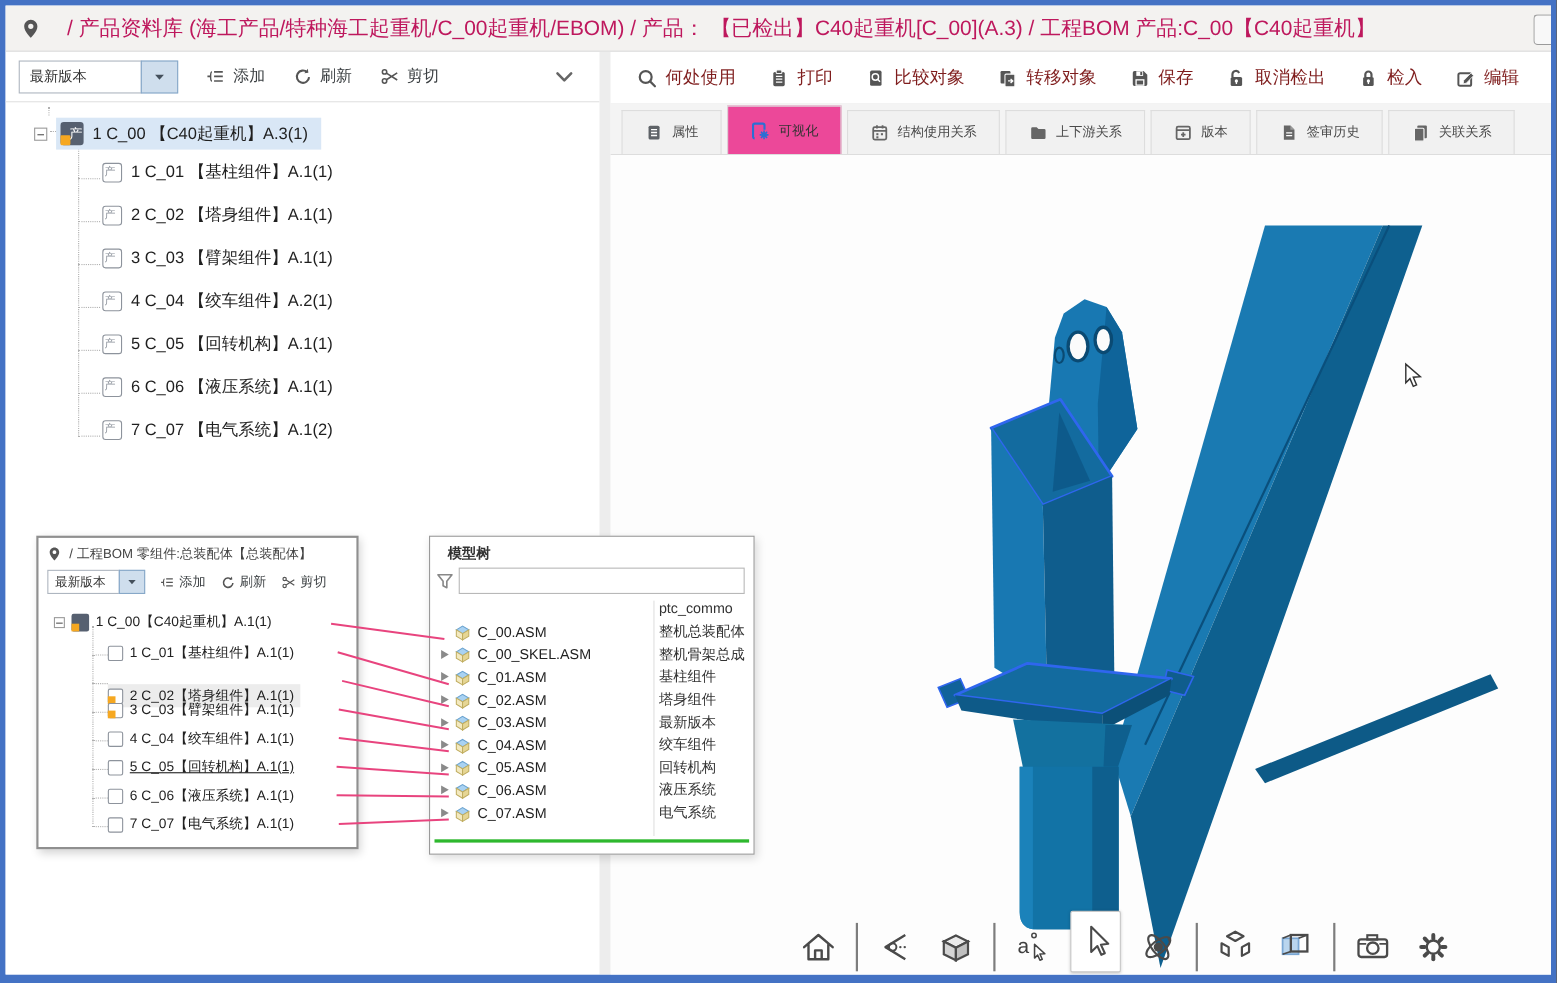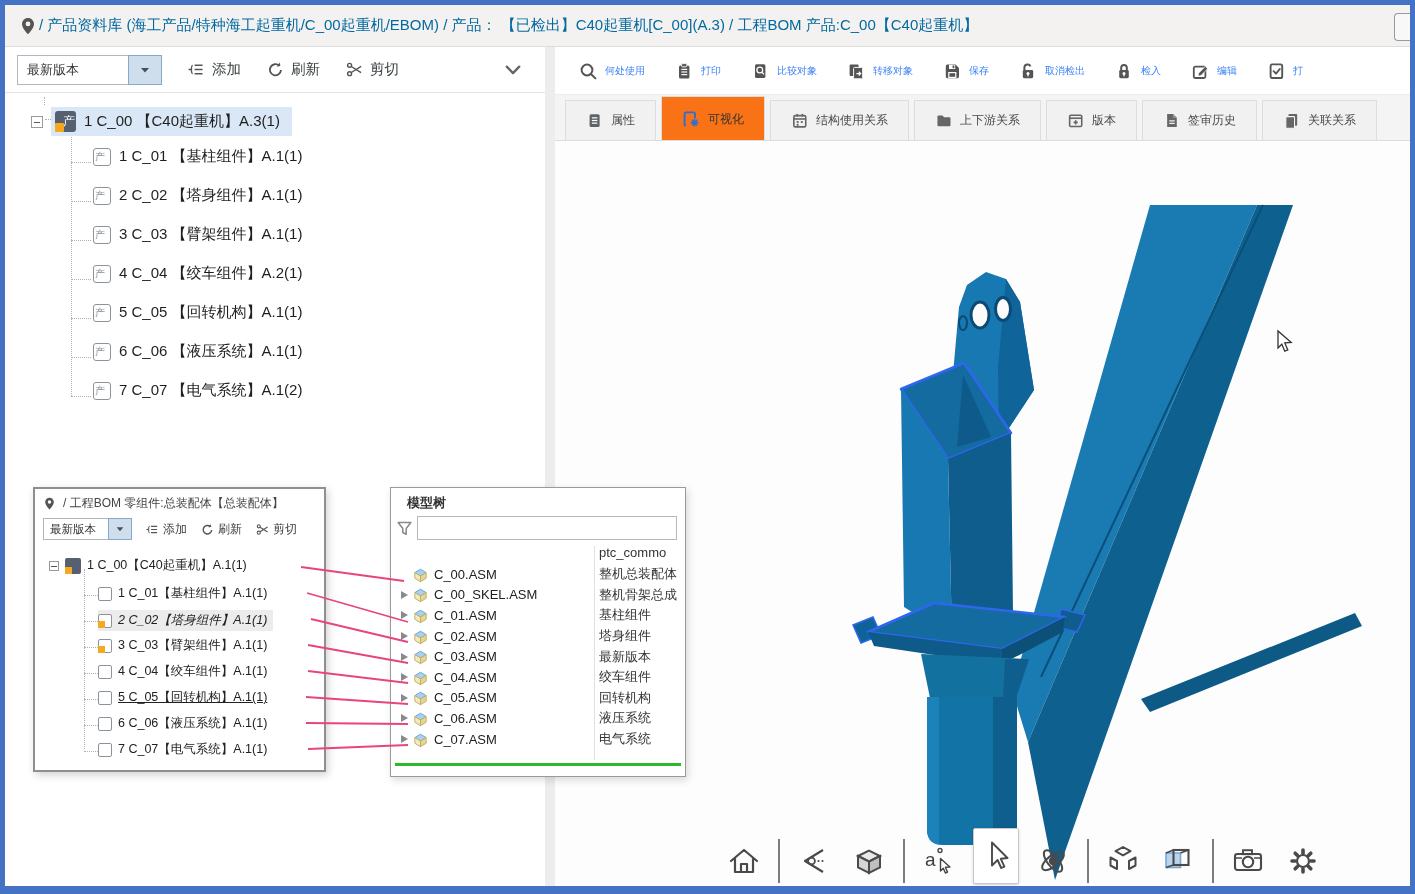--- a/index.html
+++ b/index.html
@@ -2,21 +2,21 @@
 <html><head>
 <meta charset="utf-8">
 <style>
   html,body{margin:0;padding:0;background:#2f2f2f;font-family:"Liberation Sans","DejaVu Sans",sans-serif;}
   *{box-sizing:border-box;}
   .frame{position:relative;width:1415px;height:894px;background:#4472c4;padding:5px 5px 8px 5px;}
   .inner{position:relative;width:1405px;height:881px;background:#ffffff;overflow:hidden;}
   .ic{display:inline-block;vertical-align:middle;}
   
   .topbar{position:absolute;left:0;top:0;width:1405px;height:42px;background:#f3f2f0;border-bottom:1px solid #dcdcdc;display:flex;align-items:center;padding:0 14px;z-index:30;}
-  .topbar .crumb{font-size:15px;color:#0369a1;margin-left:2px;white-space:nowrap;overflow:hidden;}
+  .topbar .crumb{font-size:19px;color:#be185d;margin-left:24px;white-space:nowrap;overflow:hidden;}
   .edge-btn{position:absolute;right:0;top:8px;width:16px;height:28px;border:1px solid #9a9a9a;border-right:none;border-radius:4px 0 0 4px;background:#f8f8f8;}
   
   .left-panel{position:absolute;left:0;top:42px;width:540px;bottom:0;background:#fff;z-index:20;}
   .v-divider{position:absolute;left:540px;top:42px;width:10px;bottom:0;background:#ededed;z-index:20;}
   .lp-toolbar{position:absolute;left:0;top:0;width:100%;height:46px;border-bottom:1px solid #e2e2e2;display:flex;align-items:center;padding:0 12px;gap:0;}
   .sel-box{width:112px;height:30px;border:1px solid #aeb6c0;background:#fff;font-size:13px;color:#333;display:flex;align-items:center;padding-left:9px;}
   .sel-arrow{width:34px;height:30px;background:#cfdeed;border:1px solid #87a8c8;display:flex;align-items:center;justify-content:center;margin-left:-1px;}
   .tool-btn{display:inline-flex;align-items:center;gap:7px;font-size:14.5px;color:#3c4043;margin-left:26px;white-space:nowrap;}
   .chev-right{margin-left:auto;margin-right:10px;}
   
@@ -27,24 +27,24 @@
   .node-ico-root .flag{position:absolute;left:0;bottom:0;width:9px;height:9px;background:#f6a821;border-radius:1px;}
   .node-ico{width:18px;height:18px;border:1.8px solid #8d939c;border-radius:3px;background:#fff;position:relative;flex:0 0 auto;}
   .node-ico .glyph{position:absolute;left:1px;top:-1px;font-size:10px;color:#8d939c;line-height:18px;}
   .tree-row{position:absolute;display:flex;align-items:center;gap:8px;font-size:15px;color:#1f1f1f;white-space:nowrap;}
   .root-body{display:flex;align-items:center;gap:8px;background:#d9e7f6;padding:4px 12px 4px 4px;}
   .dotted-v{position:absolute;border-left:1px dotted #b0b0b0;}
   .dotted-h{position:absolute;border-top:1px dotted #b0b0b0;}
   
   .right-panel{position:absolute;left:550px;top:42px;right:0;bottom:0;background:#fff;z-index:10;}
   .action-bar{position:absolute;left:0;top:0;width:100%;height:48px;display:flex;align-items:center;padding-left:24px;gap:30px;white-space:nowrap;overflow:hidden;border-bottom:1px solid #ececec;}
-  .action-btn{display:inline-flex;align-items:center;gap:8px;font-size:10px;color:#3b82f6;flex:0 0 auto;}
+  .action-btn{display:inline-flex;align-items:center;gap:8px;font-size:16px;color:#7f1d1d;flex:0 0 auto;}
   .tab-strip{position:absolute;left:0;top:48px;width:100%;height:46px;background:#f4f4f4;border-bottom:1px solid #dddddd;display:flex;align-items:flex-end;padding-left:10px;overflow:hidden;}
   .tab{display:inline-flex;align-items:center;gap:8px;font-size:12px;color:#4a4a4a;background:#f1f1f1;border:1px solid #ddd;border-bottom:none;height:40px;padding:0 20px;margin-right:5px;flex:0 0 auto;}
-  .tab.active{background:#f97316;height:45px;margin-bottom:-1px;color:#333;}
+  .tab.active{background:#ec4899;height:45px;margin-bottom:-1px;color:#333;}
   .viewport{position:absolute;left:0;top:94px;right:0;bottom:0;background:#fdfdfd;overflow:hidden;}
   .crane-svg{position:absolute;left:0;top:0;pointer-events:none;}
   
   .viewer-bar{position:absolute;left:168px;bottom:2px;display:flex;align-items:center;gap:13px;z-index:5;}
   .vt-item{width:42px;height:46px;display:flex;align-items:center;justify-content:center;}
   .vt-sel{width:46px;height:56px;background:#fff;border:1px solid #c8c8c8;border-radius:2px;box-shadow:0 1px 3px rgba(0,0,0,.18);margin-top:-10px;}
   .vt-div{width:2px;height:44px;background:#7d7d7d;}
   
   .ovl{position:absolute;left:28px;top:482px;width:293px;height:285px;background:#fff;border:2px solid #8f8f8f;box-shadow:2px 3px 8px rgba(0,0,0,.18);z-index:40;overflow:hidden;}
   .ovl-head{display:flex;align-items:center;gap:7px;padding:6px 8px 2px 8px;font-size:12px;color:#444;white-space:nowrap;}
@@ -619,21 +619,21 @@
         <div class="ovl-minus"></div>
         <div class="ovl-ico-root">
             <span class="flag"></span>
           </div>
         <span>1 C_00【C40起重机】A.1(1)</span>
       </div>
       <div class="ovl-row" style="left:63px;top:96px;">
           <div class="ovl-ico"></div>
           <span>1 C_01【基柱组件】A.1(1)</span>
         </div>
-      <div class="ovl-row sel" style="left:63px;top:121px;font-style:italic;">
+      <div class="ovl-row sel" style="left:63px;top:133px;">
           <div class="ovl-ico">
             <span class="flag"></span>
           </div>
           <span>2 C_02【塔身组件】A.1(1)</span>
         </div>
       <div class="ovl-row" style="left:63px;top:148px;">
           <div class="ovl-ico">
             <span class="flag"></span>
           </div>
           <span>3 C_03【臂架组件】A.1(1)</span>

